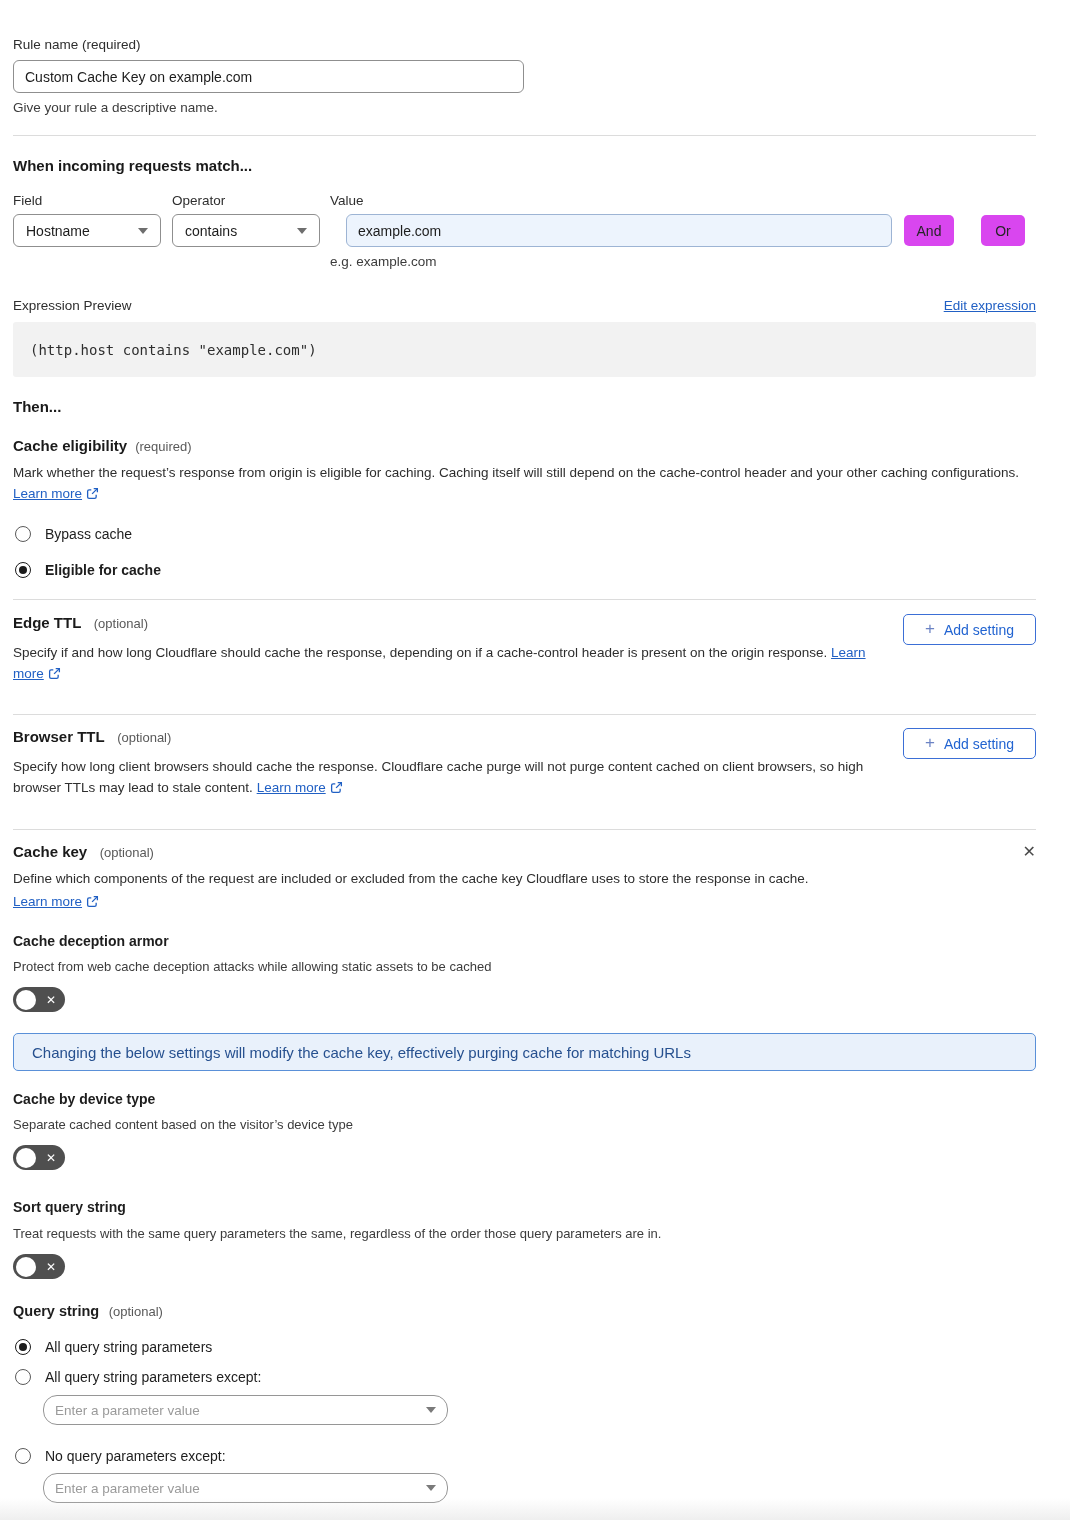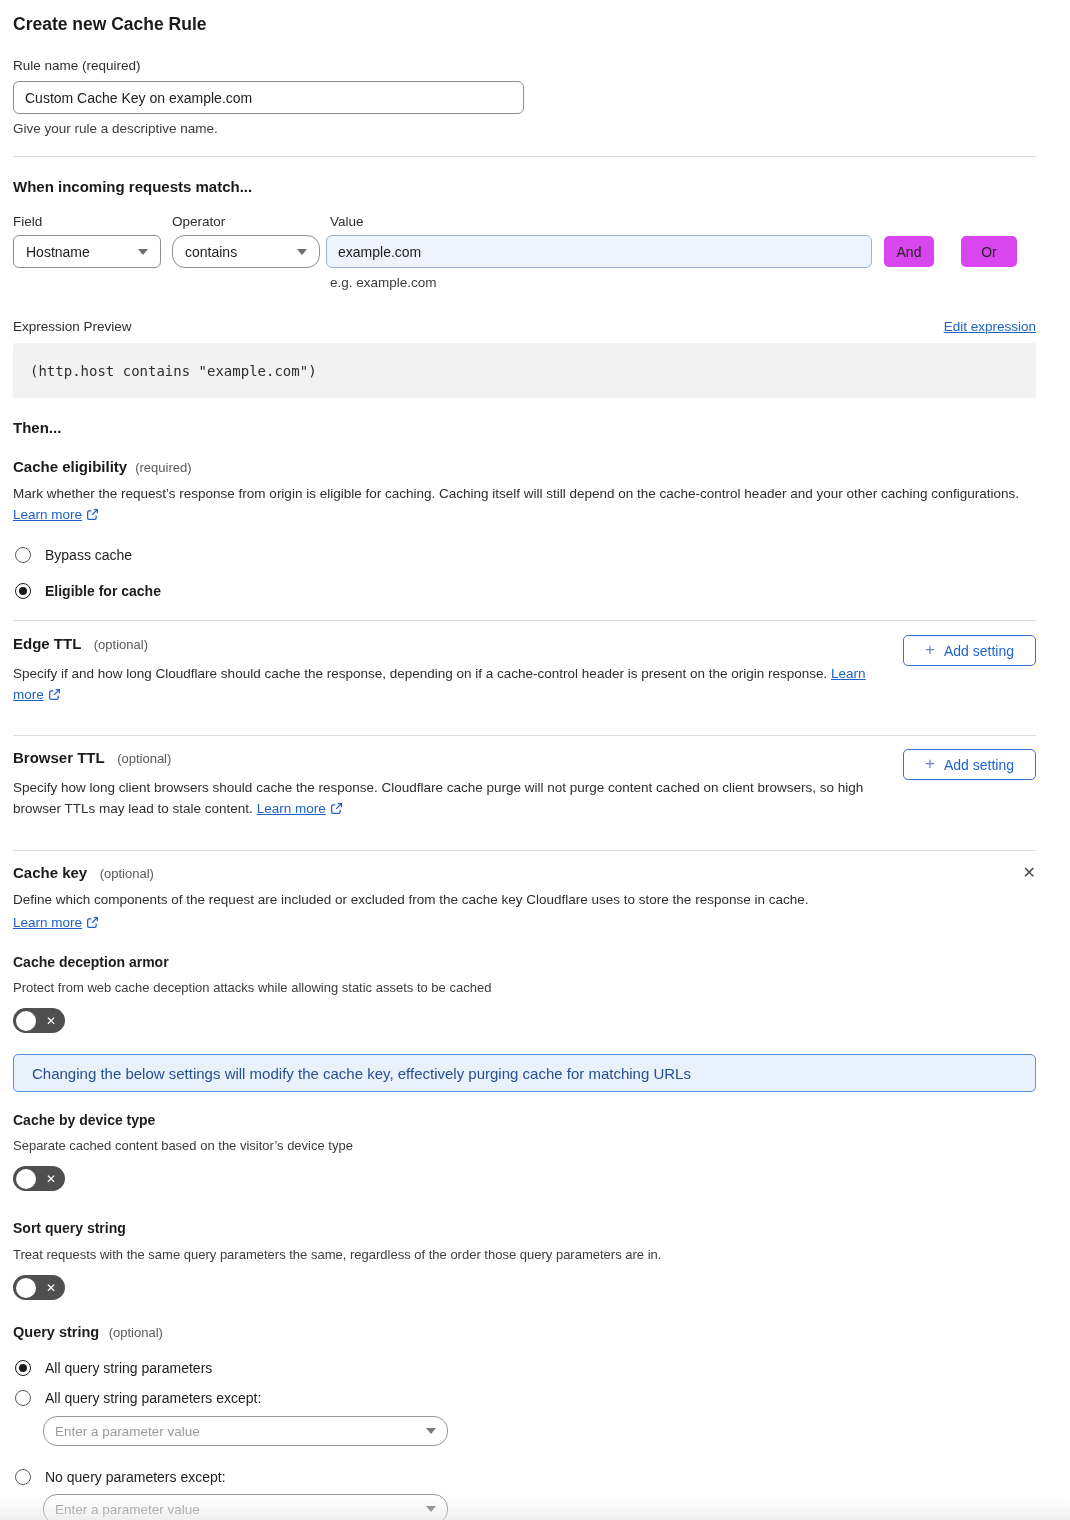--- a/index.html
+++ b/index.html
@@ -32,33 +32,33 @@
   .match-labels { display: flex; margin-top: 19px; }
   .match-labels .c1 { width: 159px; }
   .match-labels .c2 { width: 158px; }
   .match-controls { display: flex; margin-top: 6px; align-items: center; }
   .select {
     width: 148px; height: 33px; border: 1px solid #8f8f8f; border-radius: 6px;
     background: #fff; display: flex; align-items: center; justify-content: space-between;
     padding: 0 12px; font-size: 14px; cursor: pointer;
   }
   .select.c1 { margin-right: 11px; }
-  .select.c2 { margin-right: 6px; border-radius: 13px; }
+  .select.c2 { margin-right: 26px; }
   .caret {
     width: 0; height: 0; border-left: 5px solid transparent; border-right: 5px solid transparent;
     border-top: 6px solid #6e6e6e; display: inline-block;
   }
   .value-input { width: 546px; background: #edf4fd; border-color: #9db4d4; }
   .gray-btn {
     font-family: "Liberation Sans", sans-serif;
     height: 31px; background: #d946ef; color: #262626; border: none; border-radius: 5px;
     font-size: 14px; cursor: pointer;
   }
   .and { width: 50px; margin-left: 12px; }
-  .or  { width: 56px; margin-left: 27px; }
+  .or  { width: 44px; margin-left: 27px; }
   .eg  { margin-top: 7px; margin-left: 317px; }
 
   
   .expr-row { display: flex; justify-content: space-between; align-items: baseline; margin-top: 29px; }
   .expr-row .lbl { font-size: 13.5px; color: #2e2e2e; }
   a.link { color: #2160c4; text-decoration: underline; font-size: 13.5px; cursor: pointer; }
   .code {
     margin-top: 9px; background: #f2f2f2; border-radius: 3px; height: 55px;
     font-family: "DejaVu Sans Mono", monospace; font-size: 14px; color: #2e2e2e;
     display: flex; align-items: center; padding: 0 17px;
@@ -144,21 +144,20 @@
     position: absolute; left: 0; right: 0; bottom: 0; height: 22px;
     background: linear-gradient(to bottom, rgba(240,240,240,0), rgba(225,225,225,.55));
     pointer-events: none;
   }
 </style>
 </head>
 <body>
 
 <div class="page">
 
-  <h1>Create new Cache Rule</h1>
 
   <div class="field-label" style="margin-top:23px">Rule name (required)</div>
   <input class="text-input rule-input" value="Custom Cache Key on example.com" style="">
   <div class="help" style="margin-top:7px">Give your rule a descriptive name.</div>
 
   <hr class="divider hr1">
 
   <h2 style="margin-top:21px">When incoming requests match...</h2>
 
   <div class="match-labels">

